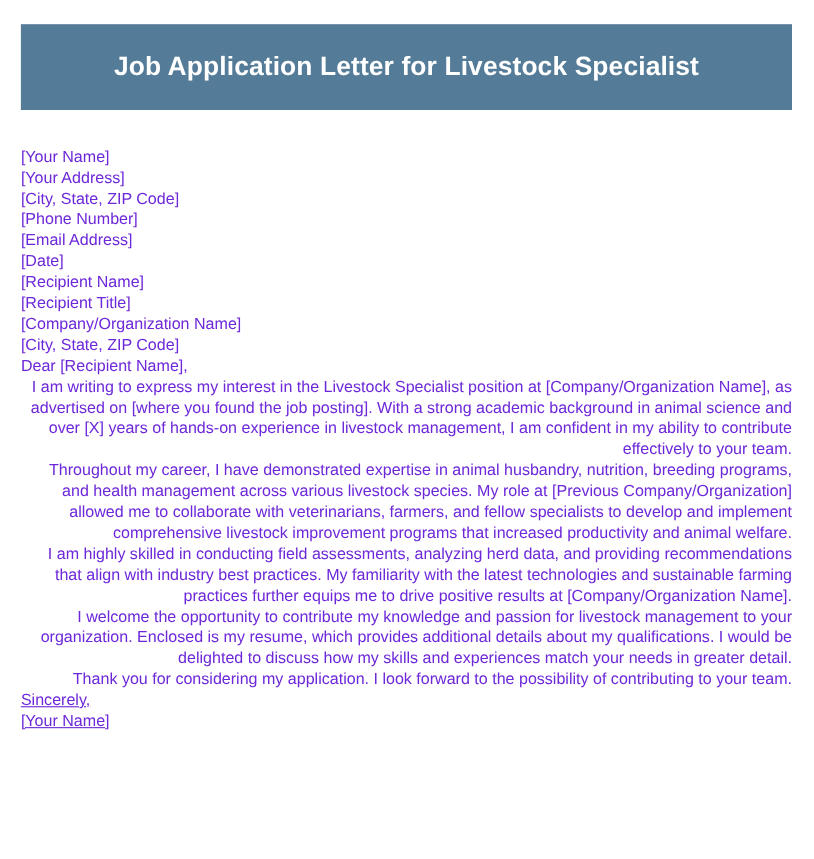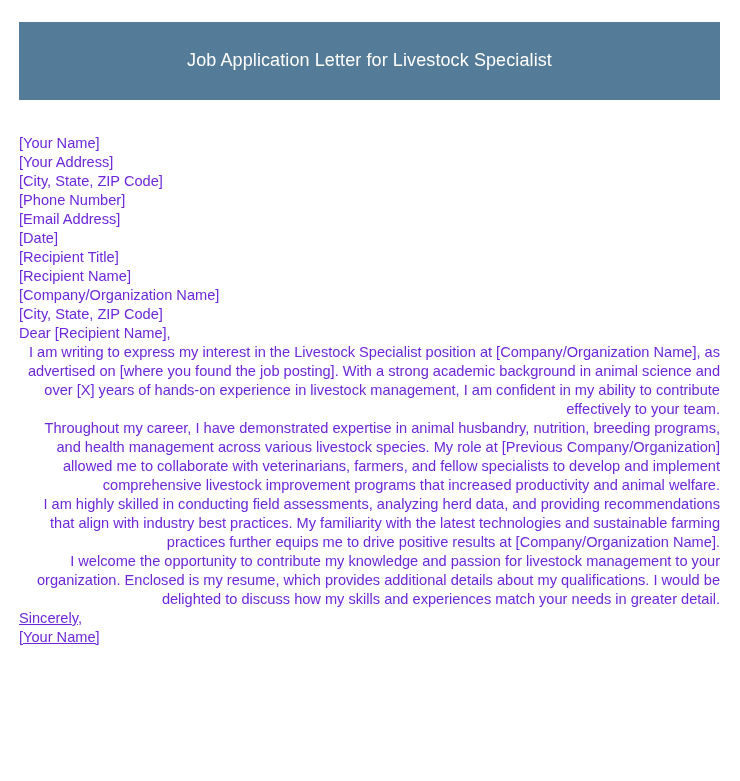--- a/index.html
+++ b/index.html
@@ -26,22 +26,22 @@
     width: 701px;
     height: 78px;
     background: #547B97;
     display: flex;
     align-items: center;
     justify-content: center;
     box-sizing: border-box;
   }
   .letter-title {
     color: #ffffff;
-    font-size: 18px;
-    font-weight: 400;
+    font-size: 24px;
+    font-weight: 700;
     letter-spacing: 0.1px;
     line-height: 1.2;
     text-align: center;
     font-family: "Liberation Sans", sans-serif;
   }
   .letter-body {
     position: absolute;
     left: 19px;
     top: 134px;
     width: 701px;
@@ -80,31 +80,32 @@
     <div class="sender-block">
       <span class="addr-line">[Your Name]</span>
       <span class="addr-line">[Your Address]</span>
       <span class="addr-line">[City, State, ZIP Code]</span>
       <span class="addr-line">[Phone Number]</span>
       <span class="addr-line">[Email Address]</span>
       <span class="addr-line">[Date]</span>
     </div>
 
     <div class="recipient-block">
+      <span class="addr-line">[Recipient Name]</span>
       <span class="addr-line">[Recipient Title]</span>
-      <span class="addr-line">[Recipient Name]</span>
       <span class="addr-line">[Company/Organization Name]</span>
       <span class="addr-line">[City, State, ZIP Code]</span>
     </div>
 
     <span class="addr-line">Dear [Recipient Name],</span>
 
     <p class="para">I am writing to express my interest in the Livestock Specialist position at [Company/Organization Name], as advertised on [where you found the job posting]. With a strong academic background in animal science and over [X] years of hands-on experience in livestock management, I am confident in my ability to contribute effectively to your team.</p>
     <p class="para">Throughout my career, I have demonstrated expertise in animal husbandry, nutrition, breeding programs, and health management across various livestock species. My role at [Previous Company/Organization] allowed me to collaborate with veterinarians, farmers, and fellow specialists to develop and implement comprehensive livestock improvement programs that increased productivity and animal welfare.</p>
     <p class="para">I am highly skilled in conducting field assessments, analyzing herd data, and providing recommendations that align with industry best practices. My familiarity with the latest technologies and sustainable farming practices further equips me to drive positive results at [Company/Organization Name].</p>
     <p class="para">I welcome the opportunity to contribute my knowledge and passion for livestock management to your organization. Enclosed is my resume, which provides additional details about my qualifications. I would be delighted to discuss how my skills and experiences match your needs in greater detail.</p>
+    <p class="para">Thank you for considering my application. I look forward to the possibility of contributing to your team.</p>
 
     <span class="closing-line">Sincerely,</span>
     <span class="closing-line">[Your Name]</span>
 
   </div>
 
 </div>
 
 </body></html>

